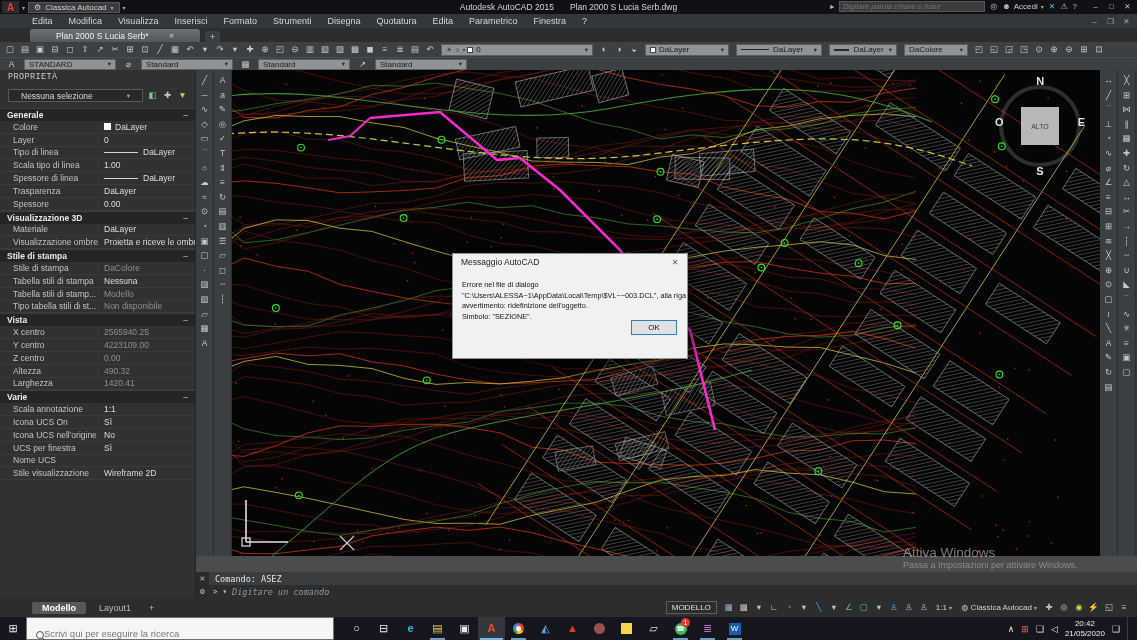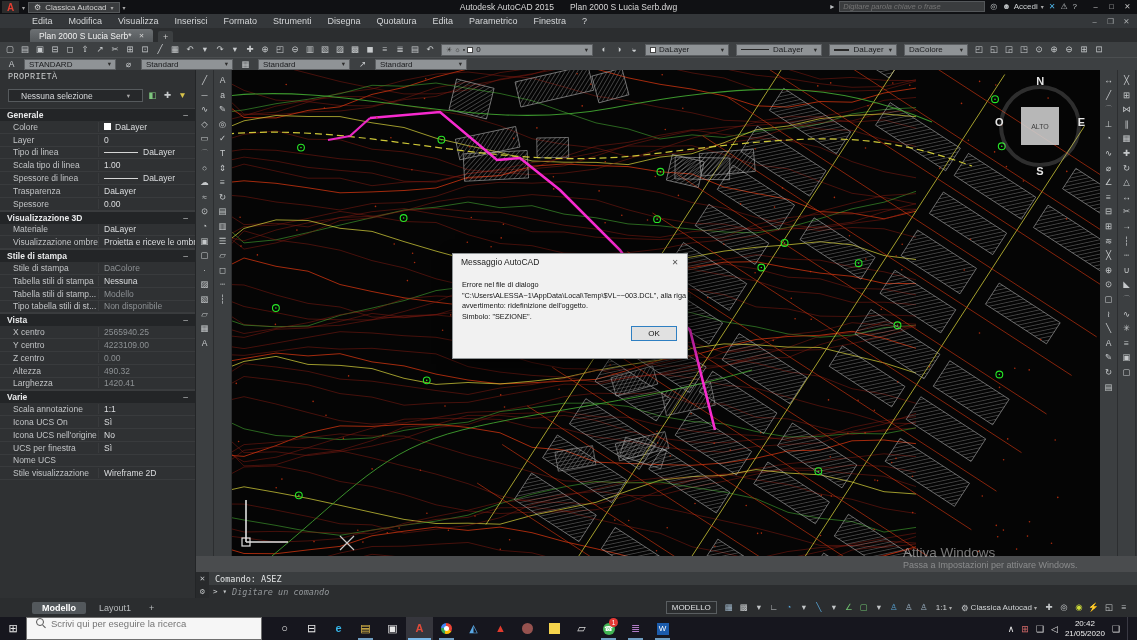--- a/index.html
+++ b/index.html
@@ -22,21 +22,21 @@
 
 
 #menubar{position:absolute;top:14px;height:14px;width:100%;background:#34373a;display:flex;align-items:center;padding-left:24px;}
 #menu-items{display:flex;height:100%;}
 .menu-item{padding:0 8px;font-size:9px;color:#d4d6d8;display:flex;align-items:center;}
 #menubar .win-ctl{margin-left:auto;padding-right:3px;}
 #menubar .win-btn{color:#aeb1b3;}
 
 
 #tabbar{position:absolute;top:28px;height:14px;width:100%;background:#2b2d2f;display:flex;align-items:flex-end;padding-left:30px;}
-.ftab{height:13px;background:linear-gradient(#6d7174,#54585b);color:#f0f0f0;font-size:8.5px;display:flex;align-items:center;padding:0 9px;border-radius:3px 3px 0 0;gap:7px;}
+.ftab{height:13px;background:linear-gradient(#6d7174,#54585b);color:#f0f0f0;font-size:8.5px;display:flex;align-items:center;padding:0 26px;border-radius:3px 3px 0 0;gap:20px;}
 .ftab .x{font-size:6.5px;color:#d6d6d6;}
 .addtab{width:15px;height:11px;background:#3c3f41;color:#c9c9c9;font-size:9px;display:flex;align-items:center;justify-content:center;margin-left:5px;border-radius:2px 2px 0 0;}
 
 
 #tb1{position:absolute;top:42px;height:15px;width:100%;background:#3d4042;display:flex;align-items:center;padding-left:3px;gap:1px;}
 #tb1-icons,#tb1-layer-icons,#tb1-post-layer-icons,#tb1-zoom-icons{display:flex;align-items:center;gap:1px;}
 .tbtn{width:14px;height:13px;display:flex;align-items:center;justify-content:center;position:relative;}
 .tbtn .g{font-size:8.5px;color:#c8cbcd;line-height:1;}
 .dd{display:flex;align-items:center;background:#8f9396;color:#1a1b1d;font-size:8px;height:12px;padding:0 4px;border:1px solid #5c5f62;margin:0 3px;white-space:nowrap;}
 .dd::after{content:"▾";margin-left:auto;font-size:6.5px;color:#2c2c2c;padding-left:5px;}
@@ -105,21 +105,21 @@
 #model-btn{border:1px solid #5a5e61;color:#dfe1e3;font-size:8px;padding:1px 5px;margin-right:4px;}
 #status-icons-a,#status-icons-b{display:flex;align-items:center;gap:1px;}
 .sbtn{min-width:14px;height:15px;display:flex;align-items:center;justify-content:center;padding:0 1px;}
 .sbtn .g{font-size:8.5px;color:#c3c6c8;line-height:1;}
 #scale-ctl,#ws-ctl{display:flex;align-items:center;gap:2px;color:#d0d3d5;font-size:8px;padding:0 4px;}
 #ws-ctl .g{color:#c3c6c8;font-size:8.5px;}
 
 
 #taskbar{position:absolute;left:0;top:617px;width:100%;height:23px;background:#16161e;display:flex;align-items:center;z-index:8;}
 #start-btn{width:26px;height:23px;display:flex;align-items:center;justify-content:center;color:#e8e8e8;font-size:11px;}
-#task-search{width:236px;height:23px;background:#f6f6f6;border:1px solid #6f6f6f;display:flex;align-items:flex-start;gap:7px;padding:0 9px;}
+#task-search{width:308px;height:23px;background:#f6f6f6;border:1px solid #6f6f6f;display:flex;align-items:flex-end;padding:0 9px;}
 #task-search input{border:none;outline:none;background:transparent;font-size:9.5px;color:#555;width:240px;}
 .mag{width:8px;height:8px;border:1.3px solid #555;border-radius:50%;position:relative;flex:none;}
 .mag::after{content:"";position:absolute;width:4px;height:1.3px;background:#555;bottom:-2px;right:-3px;transform:rotate(45deg);}
 #taskbar-apps{display:flex;align-items:center;height:100%;margin-left:9px;}
 .tkbtn{width:27px;height:23px;display:flex;align-items:center;justify-content:center;position:relative;}
 .tkbtn .g{font-size:11px;color:#e8e8e8;line-height:1;}
 .tkbtn.open::after{content:"";position:absolute;bottom:0;left:6px;right:6px;height:2px;background:#6f9ec2;}
 .tkbtn.active{background:rgba(255,255,255,.14);}
 .tkbtn.active::after{content:"";position:absolute;bottom:0;left:2px;right:2px;height:2px;background:#79b8e8;}
 .badge{position:absolute;top:1px;right:4px;width:9px;height:9px;border-radius:50%;background:#e53935;color:#fff;font-size:6.5px;display:flex;align-items:center;justify-content:center;}
@@ -134,21 +134,21 @@
 .trbtn{display:flex;align-items:center;justify-content:center;}
 .trbtn .g{font-size:9px;color:#e4e4e4;}
 #clock{text-align:center;font-size:8px;line-height:1.2;color:#eee;}
 #show-desktop{width:5px;height:23px;border-left:1px solid #3a3a44;}
 
 
 #dialog{position:absolute;left:452px;top:253px;width:236px;height:106px;background:#f1f1f1;border:1px solid #8f9496;box-shadow:3px 5px 16px rgba(0,0,0,.65);z-index:10;}
 #dialog-titlebar{height:16px;display:flex;align-items:center;padding-left:8px;font-size:8.5px;color:#222;}
 #dialog-close{margin-left:auto;width:24px;height:16px;display:flex;align-items:center;justify-content:center;color:#555;font-size:8px;}
 #dialog-body{padding:10px 9px 0 9px;font-size:7.3px;line-height:1.45;color:#151515;white-space:nowrap;}
-#ok-btn{position:absolute;right:10px;bottom:17px;width:46px;height:15px;background:#e1e1e1;border:1px solid #2e7fc2;display:flex;align-items:center;justify-content:center;font-size:8px;color:#111;}
+#ok-btn{position:absolute;right:10px;bottom:23px;width:46px;height:15px;background:#e1e1e1;border:1px solid #2e7fc2;display:flex;align-items:center;justify-content:center;font-size:8px;color:#111;}
 </style>
 </head>
 <body>
 
 <div id="screen">
 
   <div id="titlebar">
     <div class="qa">
       <div id="acad-logo">A</div>
       <span class="caret">▾</span>

